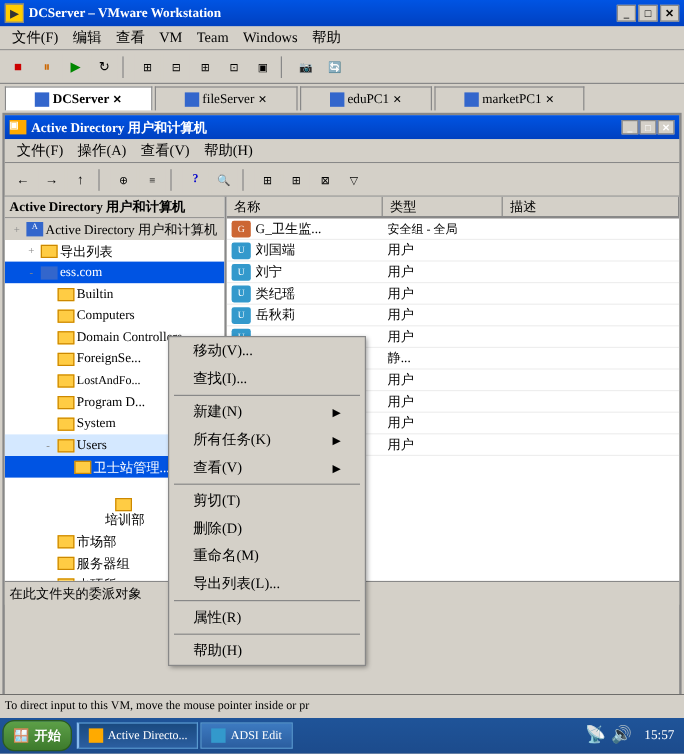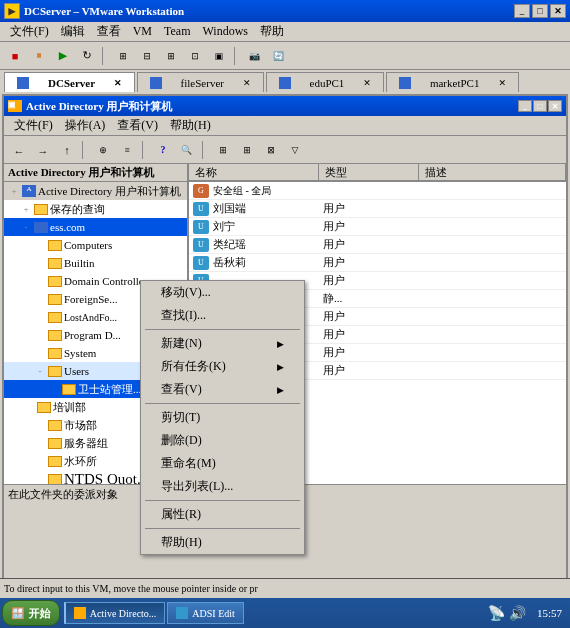--- a/index.html
+++ b/index.html
@@ -95,27 +95,27 @@
     
     .tab-bar {
       background: #d4d0c8;
       height: 22px;
       display: flex;
       align-items: flex-end;
       padding: 0 4px;
     }
     .tab {
       height: 20px;
-      padding: 0 12px;
+      padding: 0 24px;
       background: #d4d0c8;
       border: 1px solid #888;
       border-bottom: none;
       display: flex;
       align-items: center;
-      gap: 19px;
+      gap: 3px;
       font-size: 11px;
       cursor: pointer;
       margin-right: 2px;
     }
     .tab.active {
       background: #ffffff;
       font-weight: bold;
     }
     .tab-icon {
       width: 14px;
@@ -504,39 +504,39 @@
 
       <div class="tree-item" style="padding-left: 2px; background:#d4d0c8;">
         <span class="tree-expand">+</span>
         <span style="width:14px; height:12px; background:#3366cc; display:inline-block; margin-right:2px; font-size:7px; color:white; text-align:center;">A</span>
         <span style="font-size:11px;">Active Directory 用户和计算机</span>
       </div>
 
       <div class="tree-item" style="padding-left: 14px;">
         <span class="tree-expand">+</span>
         <span style="width:14px; height:11px; background:#ffcc44; border:1px solid #cc8800; display:inline-block; margin-right:2px;"></span>
-        <span style="font-size:11px;">保存的查询</span>
+        <span style="font-size:11px;">导出列表</span>
       </div>
 
       <div class="tree-item selected" style="padding-left: 14px;">
         <span class="tree-expand">-</span>
         <span style="width:14px; height:11px; background:#3366cc; display:inline-block; margin-right:2px;"></span>
         <span style="font-size:11px;">ess.com</span>
       </div>
 
       <div class="tree-item" style="padding-left: 28px;">
         <span class="tree-expand">&nbsp;</span>
         <span style="width:14px; height:11px; background:#ffcc44; border:1px solid #cc8800; display:inline-block; margin-right:2px;"></span>
+        <span style="font-size:11px;">Builtin</span>
+      </div>
+
+      <div class="tree-item" style="padding-left: 28px;">
+        <span class="tree-expand">&nbsp;</span>
+        <span style="width:14px; height:11px; background:#ffcc44; border:1px solid #cc8800; display:inline-block; margin-right:2px;"></span>
         <span style="font-size:11px;">Computers</span>
-      </div>
-
-      <div class="tree-item" style="padding-left: 28px;">
-        <span class="tree-expand">&nbsp;</span>
-        <span style="width:14px; height:11px; background:#ffcc44; border:1px solid #cc8800; display:inline-block; margin-right:2px;"></span>
-        <span style="font-size:11px;">Builtin</span>
       </div>
 
       <div class="tree-item" style="padding-left: 28px;">
         <span class="tree-expand">&nbsp;</span>
         <span style="width:14px; height:11px; background:#ffcc44; border:1px solid #cc8800; display:inline-block; margin-right:2px;"></span>
         <span style="font-size:11px;">Domain Controllers</span>
       </div>
 
       <div class="tree-item" style="padding-left: 28px;">
         <span class="tree-expand">&nbsp;</span>
@@ -567,21 +567,21 @@
         <span style="width:14px; height:11px; background:#ffcc44; border:1px solid #cc8800; display:inline-block; margin-right:2px;"></span>
         <span style="font-size:11px;">Users</span>
       </div>
 
       <div class="tree-item" style="padding-left: 42px; background: #0054e3; color: white;">
         <span class="tree-expand" style="color:white;">&nbsp;</span>
         <span style="width:14px; height:11px; background:#ffcc44; border:1px solid #cc8800; display:inline-block; margin-right:2px;"></span>
         <span style="font-size:11px;">卫士站管理...</span>
       </div>
 
-      <div class="tree-item" style="padding-left: 17px;">
+      <div class="tree-item" style="padding-left: 17px; flex-direction: column;">
         <span class="tree-expand">&nbsp;</span>
         <span style="width:14px; height:11px; background:#ffcc44; border:1px solid #cc8800; display:inline-block; margin-right:2px;"></span>
         <span style="font-size:11px;">培训部</span>
       </div>
 
       <div class="tree-item" style="padding-left: 28px;">
         <span class="tree-expand">&nbsp;</span>
         <span style="width:14px; height:11px; background:#ffcc44; border:1px solid #cc8800; display:inline-block; margin-right:2px;"></span>
         <span style="font-size:11px;">市场部</span>
       </div>
@@ -607,20 +607,21 @@
 
     <div class="list-panel">
       <div class="list-header">
         <div class="list-col-header" style="width:130px;">名称</div>
         <div class="list-col-header" style="width:100px;">类型</div>
         <div class="list-col-header" style="flex:1;">描述</div>
       </div>
 
       <div class="list-row">
         <span class="group-icon">G</span>
+        <span class="list-cell" style="width:110px;">G_卫生监...</span>
         <span class="list-cell" style="width:100px; font-size:10px;">安全组 - 全局</span>
         <span class="list-cell" style="flex:1;"></span>
       </div>
       <div class="list-row">
         <span class="user-icon">U</span>
         <span class="list-cell" style="width:110px;">刘国端</span>
         <span class="list-cell" style="width:100px;">用户</span>
         <span class="list-cell" style="flex:1;"></span>
       </div>
       <div class="list-row">

